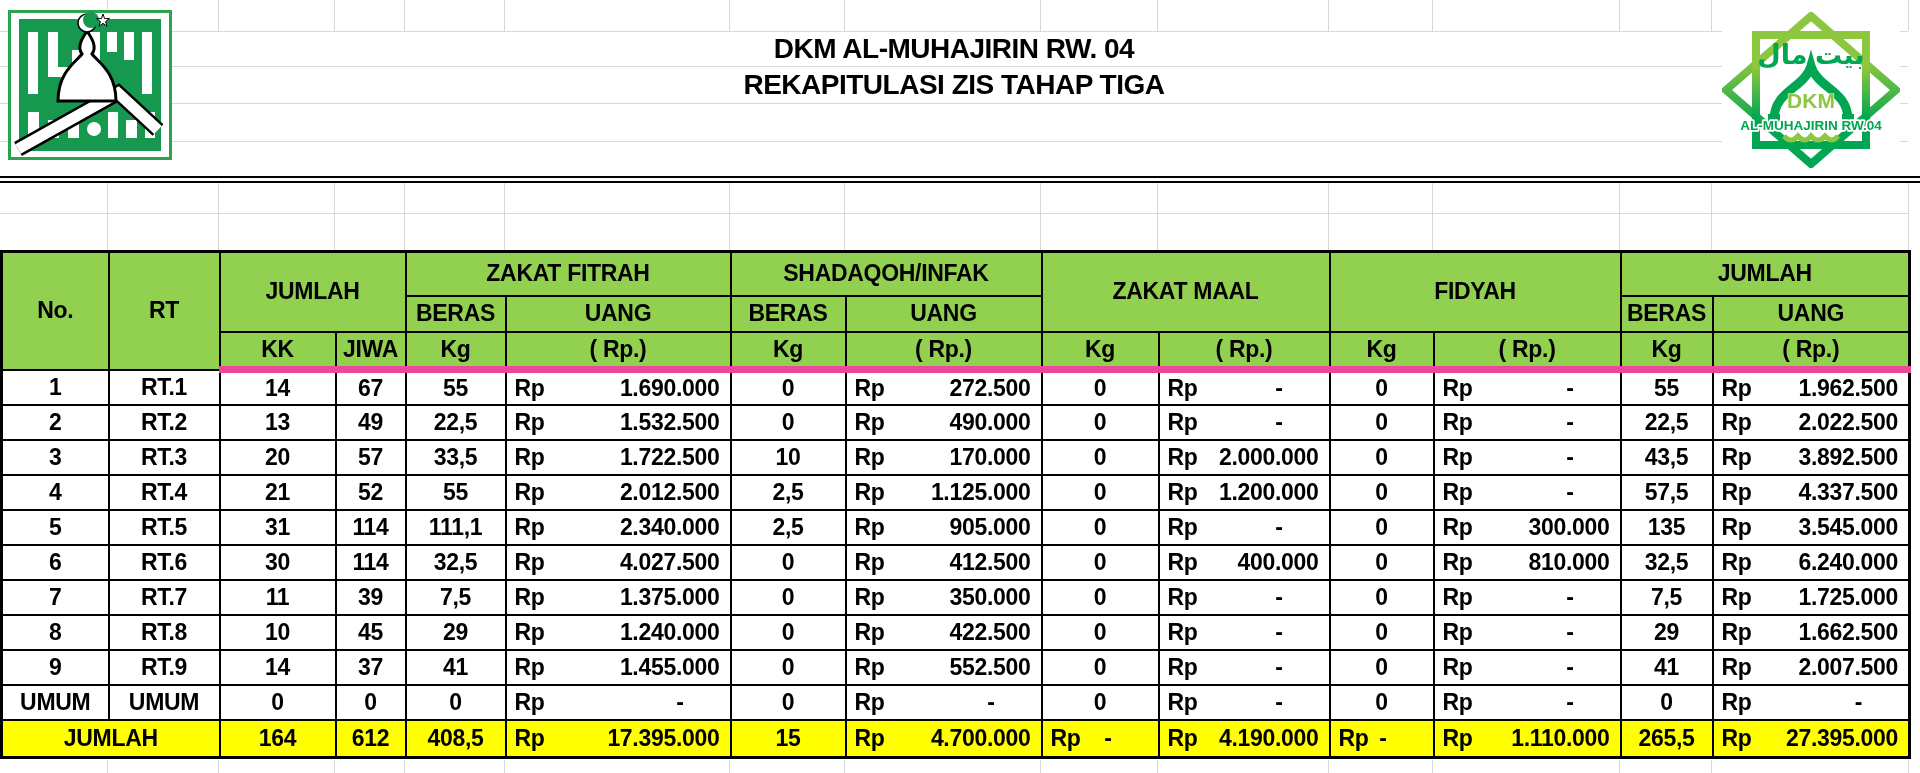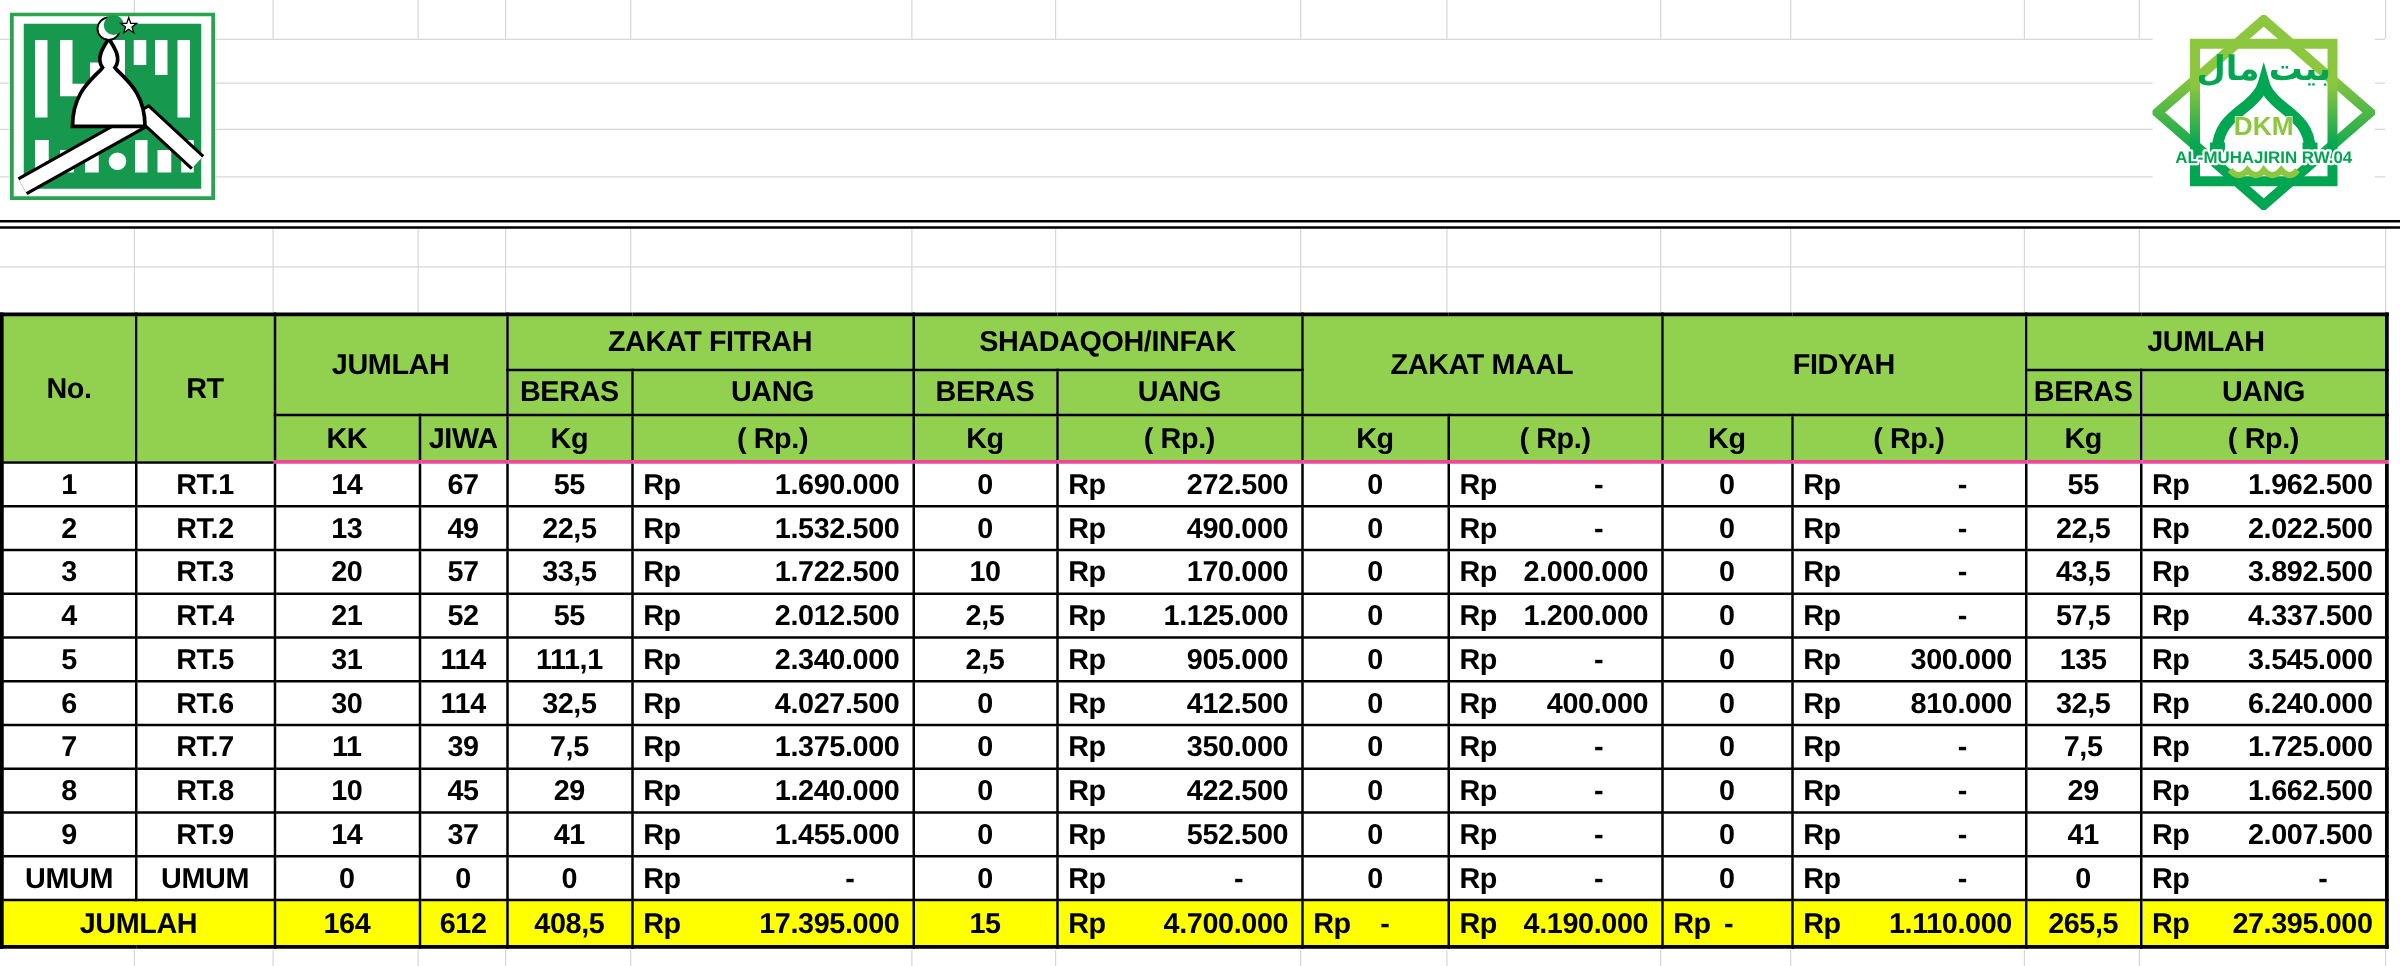--- a/index.html
+++ b/index.html
@@ -19,21 +19,21 @@
   .logo-left{position:absolute;left:8px;top:10px}
   .logo-right{position:absolute;left:1722px;top:12px}
   
   table.zis{position:absolute;left:0;top:250px;width:1908px;border-collapse:collapse;
             table-layout:fixed;font-weight:700;border:3px solid #000}
   .zis th,.zis td{border:2px solid #000;padding:0;white-space:nowrap;overflow:hidden}
   .zis thead th{background:#92d050;font-size:23px;text-align:center;vertical-align:middle;letter-spacing:-0.3px}
   .zis thead tr.h1{height:44px}
   .zis thead tr.h2{height:36px}
   .zis thead tr.h3{height:38px}
-  .zis thead tr.h3 th{border-bottom:3px solid #ec4899}
+  .zis thead tr.h3 th{border-bottom:7px solid #ec4899}
   .zis tbody tr{height:35px}
   .zis tbody tr.total{height:38px}
   .zis tbody td{font-size:23px;vertical-align:middle;background:#fff;letter-spacing:-0.3px}
   .zis tbody tr.total td{background:#ffff00}
   td.c{text-align:center}
   td.money .mwrap{display:flex;justify-content:space-between;align-items:center;height:100%;
                   padding:0 10px 0 8px;box-sizing:border-box}
   td.money.dash .mwrap{padding-right:46px}
   svg text{font-family:"Liberation Sans","DejaVu Sans",sans-serif}
 </style>
@@ -86,20 +86,22 @@
       <div class="vline" style="left: 1711px; top: 760px; height: 13px;"></div>
       <div class="vline" style="left: 1908px; top: 760px; height: 13px;"></div>
       <div class="hline" style="top: 31px;"></div>
       <div class="hline" style="top: 66px;"></div>
       <div class="hline" style="top: 103px;"></div>
       <div class="hline" style="top: 141px;"></div>
       <div class="hline" style="top: 213px;"></div>
     </div>
 
   <div class="titles">
+    <div class="title-line t1">DKM AL-MUHAJIRIN RW. 04</div>
+    <div class="title-line t3">REKAPITULASI ZIS TAHAP TIGA</div>
   </div>
 
   <div class="dbl"></div>
 
   <svg class="logo-left" width="164" height="150" viewBox="0 0 164 150">
     <rect x="1.5" y="1.5" width="161" height="147" fill="#ffffff" stroke="#2aa34f" stroke-width="3"></rect>
     <rect x="11" y="9" width="142" height="132" fill="#16984e"></rect>
     <g stroke="#ffffff" stroke-width="10" fill="none">
       <path d="M25 22 V84"></path>
       <path d="M45 22 V62 H69 V40"></path>

